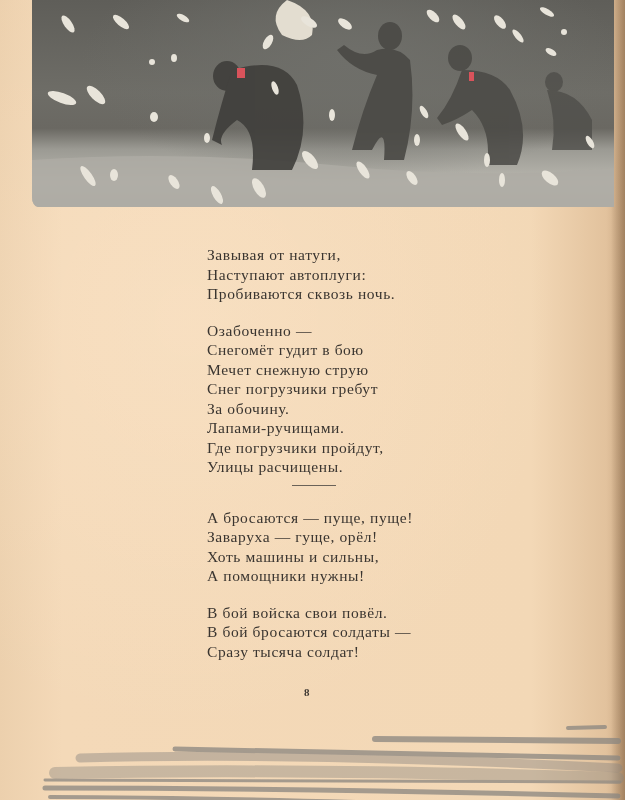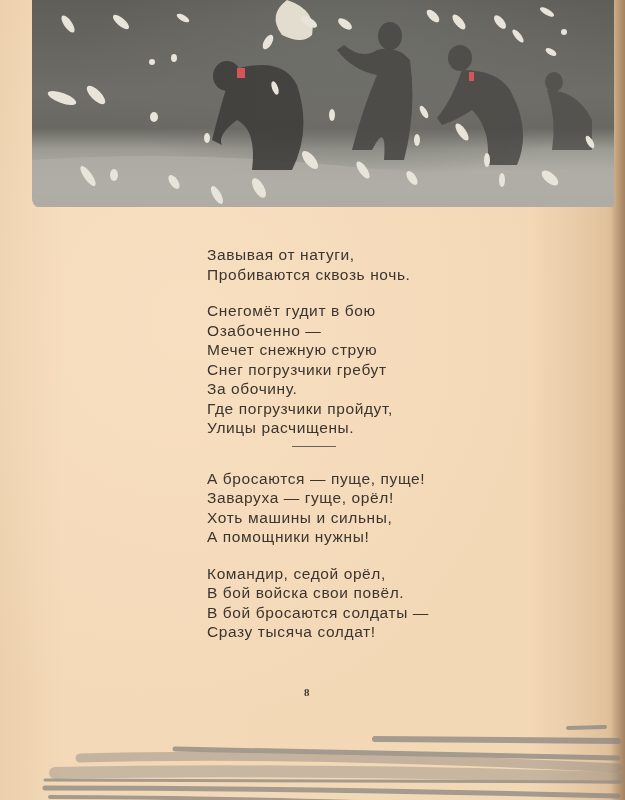--- a/index.html
+++ b/index.html
@@ -26,21 +26,21 @@
       linear-gradient(180deg, #5f5e59 0%, #6e6d67 45%, #6a6862 62%, #9b9a93 72%, #b9b7af 88%, #aeaca4 100%);
     border-bottom-left-radius: 6px 10px;
     overflow: hidden;
   }
   .illustration svg { position: absolute; inset: 0; }
   .poem {
     position: absolute; left: 207px; top: 245px;
     color: #3a3530;
     font-size: 15.5px; line-height: 19.5px;
     letter-spacing: 0.6px;
-    font-family: Liberation Sans, sans-serif;
+    font-family: Liberation Serif, serif;
   }
   .stanza { margin: 0 0 17px 0; }
   .line { display: block; white-space: nowrap; }
   .divider {
     width: 44px; height: 1px; background: #6a6258;
     margin: 6px 0 22px 85px;
   }
   .page-number {
     position: absolute; left: 304px; top: 686px;
     font-size: 11px; color: #3a3530; font-weight: bold;
@@ -119,40 +119,41 @@
         <ellipse cx="380" cy="178" rx="4" ry="8" transform="rotate(-35 380 178)"></ellipse>
         <ellipse cx="331" cy="170" rx="4" ry="10" transform="rotate(-35 331 170)"></ellipse>
         <ellipse cx="243" cy="88" rx="3" ry="7" transform="rotate(-20 243 88)"></ellipse>
       </g>
     </svg>
   </div>
 
   <div class="poem">
     <div class="stanza">
       <span class="line">Завывая от натуги,</span>
+      <span class="line">Наступают автоплуги:</span>
       <span class="line">Пробиваются сквозь ночь.</span>
     </div>
     <div class="stanza" style="margin-bottom:8px">
+      <span class="line">Озабоченно —</span>
       <span class="line">Снегомёт гудит в бою</span>
-      <span class="line">Озабоченно —</span>
       <span class="line">Мечет снежную струю</span>
       <span class="line">Снег погрузчики гребут</span>
       <span class="line">За обочину.</span>
+      <span class="line">Лапами-ручищами.</span>
       <span class="line">Где погрузчики пройдут,</span>
       <span class="line">Улицы расчищены.</span>
     </div>
     <div class="divider"></div>
     <div class="stanza">
       <span class="line">А бросаются — пуще, пуще!</span>
       <span class="line">Заваруха — гуще, орёл!</span>
       <span class="line">Хоть машины и сильны,</span>
       <span class="line">А помощники нужны!</span>
     </div>
     <div class="stanza">
-      <span class="line">Командир, седой орёл,</span>
       <span class="line">В бой войска свои повёл.</span>
       <span class="line">В бой бросаются солдаты —</span>
       <span class="line">Сразу тысяча солдат!</span>
     </div>
   </div>
 
   <div class="page-number">8</div>
 
   <svg class="bottom-strokes" viewBox="0 0 625 100">
     <g stroke="#8a8680" stroke-linecap="round" fill="none" opacity="0.75">

